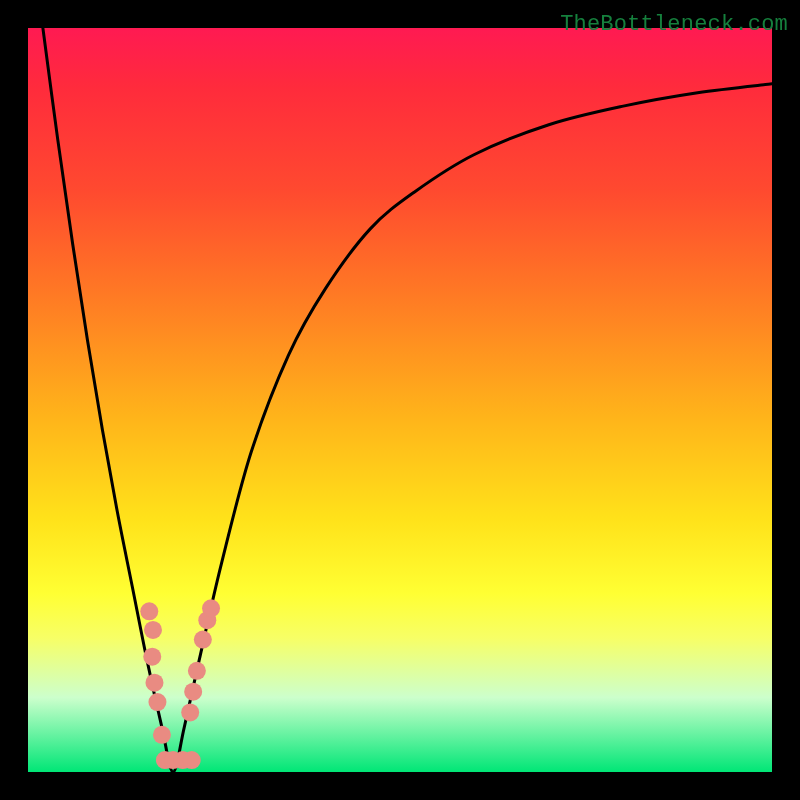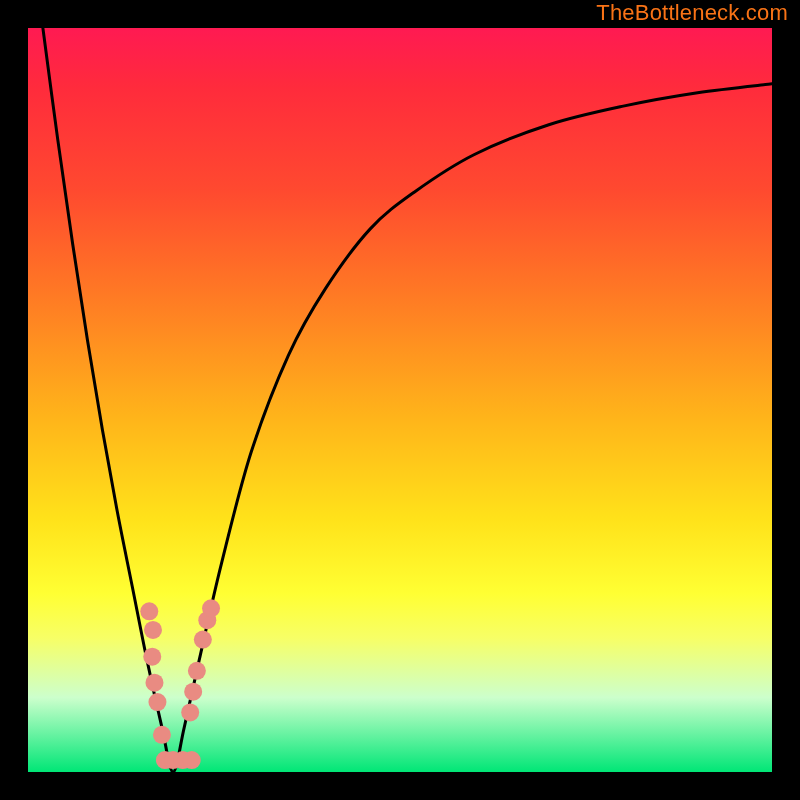--- a/index.html
+++ b/index.html
@@ -34,27 +34,28 @@
       #ffb31a 52%,
       #ffe21a 66%,
       #ffff33 76%,
       #f7ff66 82%,
       #ccffcc 90%,
       #00e676 100%
     );
   }
   .watermark {
     position: absolute;
-    top: 0;
+    top: 12px;
     right: 12px;
-    color: #f97316;
+    color: #15803d;
     font-size: 22px;
     font-weight: 500;
     letter-spacing: 0.2px;
     user-select: none;
+    font-family: Liberation Mono, monospace;
   }
   svg {
     position: absolute;
     top: 0;
     left: 0;
   }
 </style>
 </head>
 <body>
 

